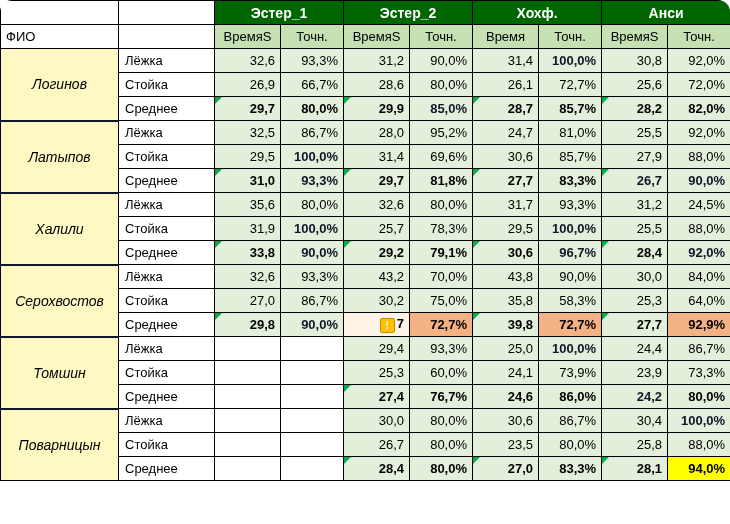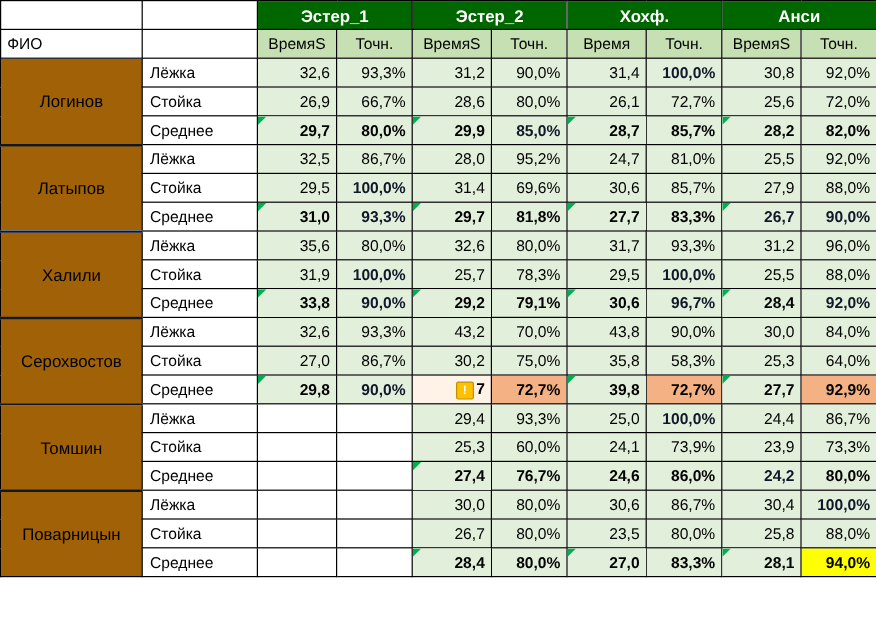--- a/index.html
+++ b/index.html
@@ -1,19 +1,20 @@
 <!DOCTYPE html>
 <html><head>
 <meta charset="utf-8">
 <style>
   html,body{margin:0;padding:0;background:#ffffff;}
   body{font-family:"Liberation Sans", sans-serif;}
   #sheet{
     width:730px;height:524px;position:relative;overflow:hidden;
     background:#ffffff;
+    border-radius:12px;
   }
   table{
     border-collapse:collapse;
     table-layout:fixed;
     width:730px;
     font-size:13px;
   }
   col.c-name{width:118px;}
   col.c-pos{width:96px;}
   col.c-time{width:66px;}
@@ -42,22 +43,23 @@
   }
   .sub-head.fio{
     text-align:left;
     background:#ffffff;
     padding-left:5px;
   }
   .sub-head.blank{background:#ffffff;}
   .name-cell{
     text-align:center;
     vertical-align:middle;
-    background:#a16207;
+    background:#fef9c3;
     font-size:14px;
+    font-style:italic;
   }
   .pos-cell{
     text-align:left;
     padding-left:6px;
     background:#ffffff;
   }
   .pos-cell.avg{font-weight:normal;margin-left:33px;}
   .num{
     text-align:right;
     padding-right:5px;
@@ -204,21 +206,21 @@
         <tr>
           <td class="name-cell thick-top" rowspan="3">Халили</td>
           <td class="pos-cell">Лёжка</td>
           <td class="num">35,6</td>
           <td class="num">80,0%</td>
           <td class="num">32,6</td>
           <td class="num">80,0%</td>
           <td class="num">31,7</td>
           <td class="num">93,3%</td>
           <td class="num">31,2</td>
-          <td class="num">96,0%</td>
+          <td class="num">24,5%</td>
         </tr>
         <tr>
           <td class="pos-cell">Стойка</td>
           <td class="num">31,9</td>
           <td class="num red">100,0%</td>
           <td class="num">25,7</td>
           <td class="num">78,3%</td>
           <td class="num">29,5</td>
           <td class="num red">100,0%</td>
           <td class="num">25,5</td>

